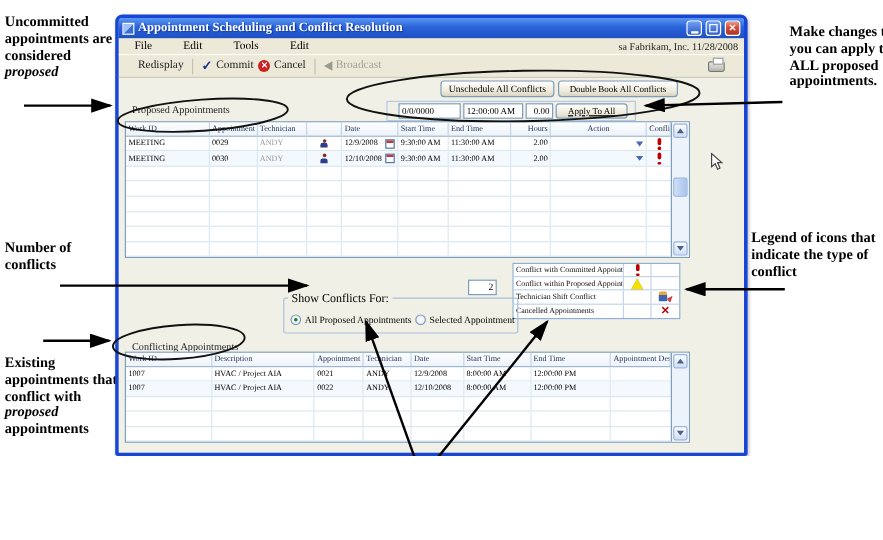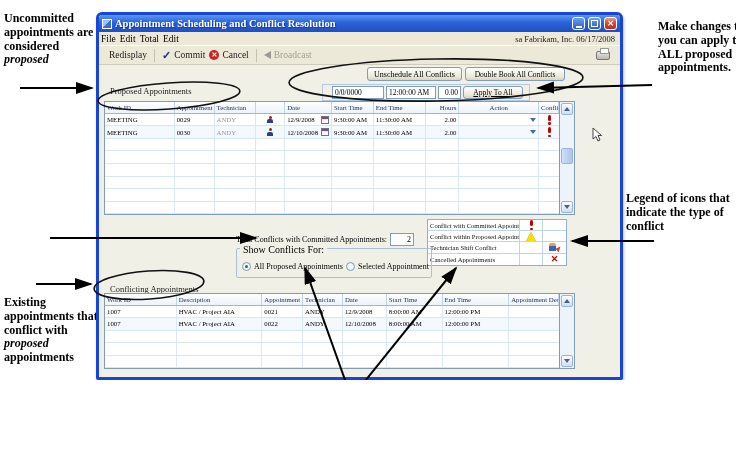--- a/index.html
+++ b/index.html
@@ -28,26 +28,26 @@
                 white-space:nowrap; overflow:hidden; flex:1; }
   .winbtn { width:13px; height:13px; border:1px solid #fff; border-radius:3px; flex:0 0 auto;
             display:flex; align-items:center; justify-content:center; color:#fff; font-size:8px; font-weight:bold;
             background:linear-gradient(#6f9ef0,#2c5cc8); }
   .winbtn.close { background:linear-gradient(#f09a86,#d8513f 40%,#b03020); }
   .glyph-min { width:6px; height:2px; background:#fff; margin-top:6px; }
   .glyph-max { width:7px; height:7px; border:1.5px solid #fff; }
 
   .menubar { height:14px; background:#ECE9D8; display:flex; align-items:center; font-size:9.5px; color:#000;
              border-bottom:1px solid #fff; }
-  .menu-item { padding:0 2px; }
+  .menu-item { padding:0 13px; }
   .menubar .spacer { flex:1; }
   .status-right { font-size:8.5px; color:#222; padding-right:5px; white-space:nowrap; }
 
   .toolbar { height:19px; background:#ECE9D8; display:flex; align-items:center; font-size:9.5px; color:#222;
-             border-bottom:1px solid #cfccbd; padding:0 10px; gap:4px; }
+             border-bottom:1px solid #cfccbd; padding:0 16px; gap:4px; }
   .tb-sep { width:1px; height:13px; background:#c5c2b2; margin:0 3px; }
   .tb-item { display:flex; align-items:center; gap:3px; white-space:nowrap; }
   .tb-item.disabled { color:#a0a095; }
   .ic-check { color:#1B2F8A; font-weight:bold; font-size:11px; line-height:1; }
   .ic-cancel { width:10px; height:10px; border-radius:50%; background:#CC2222; color:#fff; font-size:7px;
                display:flex; align-items:center; justify-content:center; font-weight:bold; }
   .ic-bcast { display:inline-block; width:0; height:0; border-top:4px solid transparent; border-bottom:4px solid transparent;
               border-right:7px solid #9a9a90; }
   .toolbar .spacer { flex:1; }
   .ic-printer { position:relative; width:14px; height:9px; background:linear-gradient(#e8e8e2,#b8b8ae); border:1px solid #777; border-radius:2px; }
@@ -147,20 +147,21 @@
   .overlay { position:absolute; left:0; top:0; width:736px; height:450px; z-index:30; pointer-events:none; }
   .cursor { position:absolute; left:592px; top:127px; z-index:40; pointer-events:none; }
 </style>
 </head>
 <body>
 
 <div class="canvas">
 
   <div class="callout co-uncommitted"><span>Uncommitted appointments are considered </span><i>proposed</i></div>
   <div class="callout co-make-changes">Make changes that you can apply to ALL proposed appointments.</div>
+  <div class="callout co-number">Number of conflicts</div>
   <div class="callout co-legend">Legend of icons that indicate the type of conflict</div>
   <div class="callout co-existing"><span>Existing appointments that conflict with </span><i>proposed</i><span> appointments</span></div>
 
   <div class="window">
     <div class="titlebar">
       <div class="app-icon"></div>
       <div class="title-text">Appointment Scheduling and Conflict Resolution</div>
       <div class="winbtn">
           <div class="glyph-min"></div>
         </div>
@@ -168,24 +169,24 @@
           <div class="glyph-max"></div>
         </div>
       <div class="winbtn close">
           <span>✕</span>
         </div>
     </div>
 
     <div class="menubar">
       <span class="menu-item">File</span>
       <span class="menu-item">Edit</span>
-      <span class="menu-item">Total</span>
+      <span class="menu-item">Tools</span>
       <span class="menu-item">Edit</span>
       <span class="spacer"></span>
-      <span class="status-right">sa Fabrikam, Inc. 06/17/2008</span>
+      <span class="status-right">sa Fabrikam, Inc. 11/28/2008</span>
     </div>
 
     <div class="toolbar">
       <span class="tb-item">
           <span>Redisplay</span>
         </span>
       <span class="tb-sep"></span>
       <span class="tb-item">
           <span class="ic-check">✓</span>
           <span>Commit</span>
@@ -380,21 +381,20 @@
         </div>
         <div class="lg-row">
           <div class="lg-label">Cancelled Appointments</div>
           <div class="lg-ic"></div>
           <div class="lg-ic">
               <span class="ic-redx">✕</span>
             </div>
         </div>
       </div>
 
-      <div class="total-label">Total Conflicts with Committed Appointments:</div>
       <div class="total-box">2</div>
 
       <div class="showfor"></div>
       <div class="showfor-label">Show Conflicts For:</div>
       <div class="radio-opt r-all">
         <span class="radio on"></span>
         <span>All Proposed Appointments</span>
       </div>
       <div class="radio-opt r-sel">
         <span class="radio"></span>

